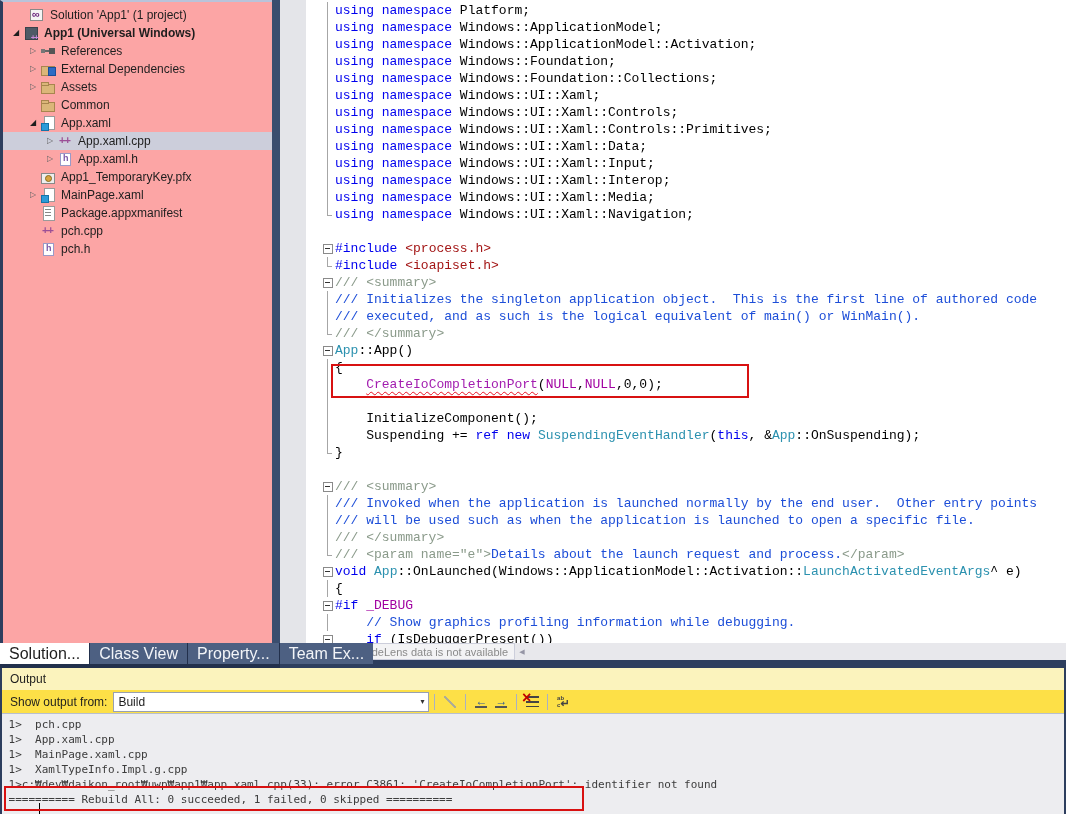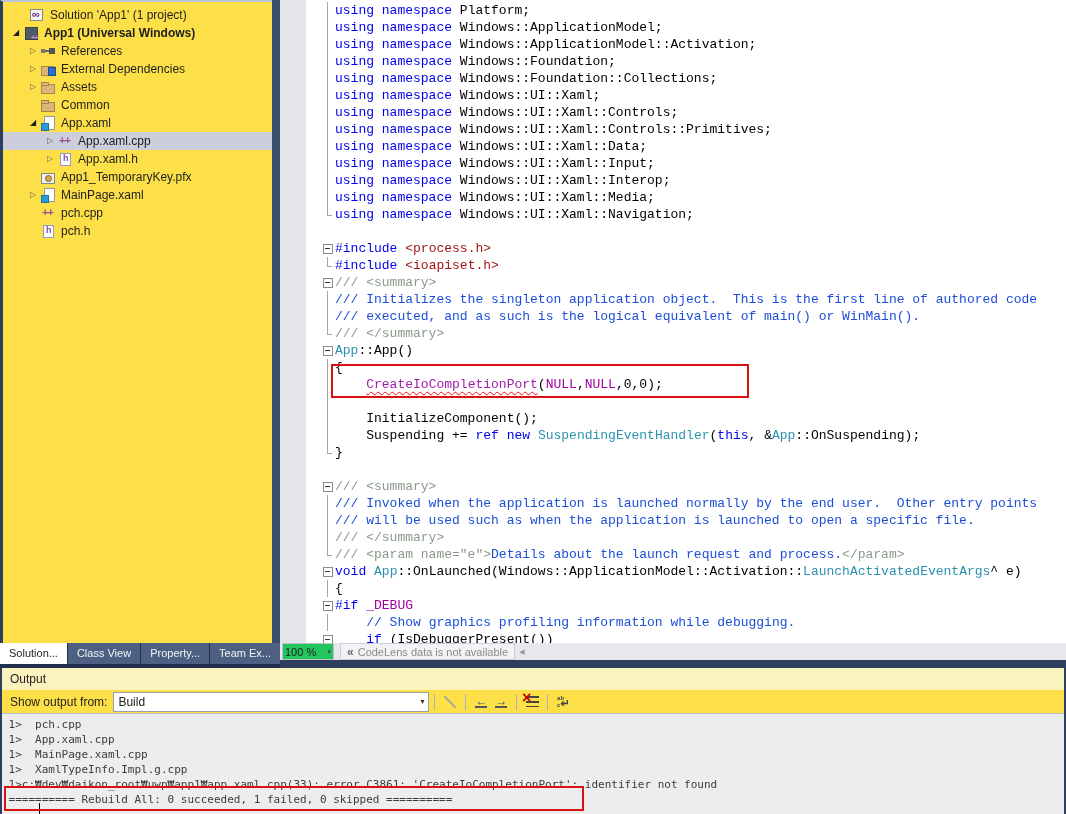--- a/index.html
+++ b/index.html
@@ -1,20 +1,20 @@
 <!DOCTYPE html>
 <html><head>
 <meta charset="utf-8">
 <style>
   html,body{margin:0;padding:0;background:#2D3E5E;}
   #app{position:relative;width:1066px;height:814px;overflow:hidden;background:#2D3E5E;
        font-family:"Liberation Sans",sans-serif;font-size:12px;color:#1E1E1E;}
 
   
-  .left-panel{position:absolute;left:0;top:0;width:304px;height:643px;background:#fde047;
+  .left-panel{position:absolute;left:0;top:0;width:304px;height:643px;background:#fca5a5;
               border-left:3px solid #2D3E5E;box-sizing:border-box;border-top:2px solid #B9C3DA;}
   .tree{padding-top:4px;}
   .trow{display:flex;align-items:center;height:18px;white-space:nowrap;cursor:default;}
   .trow.selected{background:#CCCEDB;}
   .arrow{width:14px;flex:0 0 14px;text-align:center;font-size:8px;color:#646465;line-height:18px;}
   .arrow.exp{color:#1E1E1E;}
   .tlabel{padding-left:2px;}
   .trow.bold .tlabel{font-weight:bold;}
 
   .ic{width:16px;height:16px;position:relative;flex:0 0 16px;margin-right:3px;}
@@ -65,21 +65,21 @@
   .zoom-combo .dd{font-size:7px;color:#444;}
   .codelens-box{margin-left:6px;height:15px;background:#F3F3F5;border:1px solid #CCCEDB;color:#8A8A8A;
                 font-size:11px;display:flex;align-items:center;padding:0 6px;gap:4px;}
   .codelens-box .cl-glyph{color:#666;font-size:12px;font-weight:bold;}
   .hscroll-left{margin-left:4px;color:#9595A5;font-size:7px;}
   .navy-fill{position:absolute;left:280px;top:660px;width:786px;height:8px;background:#2D3E5E;}
 
   
   .bottom-tabs{position:absolute;left:0;top:643px;width:280px;height:25px;background:#22304C;
                display:flex;align-items:flex-start;}
-  .btab{height:21px;line-height:21px;padding:0 9px;background:#4D6082;color:#F2F4F8;font-size:11px;
+  .btab{height:21px;line-height:21px;padding:0 9px;background:#4D6082;color:#F2F4F8;font-size:16px;
         margin-right:1px;white-space:nowrap;}
   .btab.active{background:#FFF;color:#1E1E1E;}
 
   
   .output-panel{position:absolute;left:0;top:668px;width:1066px;height:146px;background:#2D3E5E;
                 box-sizing:border-box;padding:0 2px 2px 2px;}
   .out-header{height:22px;background:#FBF3BD;display:flex;align-items:center;padding-left:8px;
               color:#1E1E1E;font-size:12px;}
   .out-toolbar{height:24px;background:#fde047;display:flex;align-items:center;padding-left:8px;
                border-bottom:1px solid #B8BFCE;box-sizing:border-box;}
@@ -160,20 +160,25 @@
         </div>
         <div class="trow" style="padding-left: 23px;">
           <span class="arrow"></span>
           <span class="ic ic-pfx"></span>
           <span class="tlabel">App1_TemporaryKey.pfx</span>
         </div>
         <div class="trow" style="padding-left: 23px;">
           <span class="arrow">▷</span>
           <span class="ic ic-xaml"></span>
           <span class="tlabel">MainPage.xaml</span>
+        </div>
+        <div class="trow" style="padding-left: 23px;">
+          <span class="arrow"></span>
+          <span class="ic ic-manifest"></span>
+          <span class="tlabel">Package.appxmanifest</span>
         </div>
         <div class="trow" style="padding-left: 23px;">
           <span class="arrow"></span>
           <span class="ic ic-cpp"></span>
           <span class="tlabel">pch.cpp</span>
         </div>
         <div class="trow" style="padding-left: 23px;">
           <span class="arrow"></span>
           <span class="ic ic-h"></span>
           <span class="tlabel">pch.h</span>

